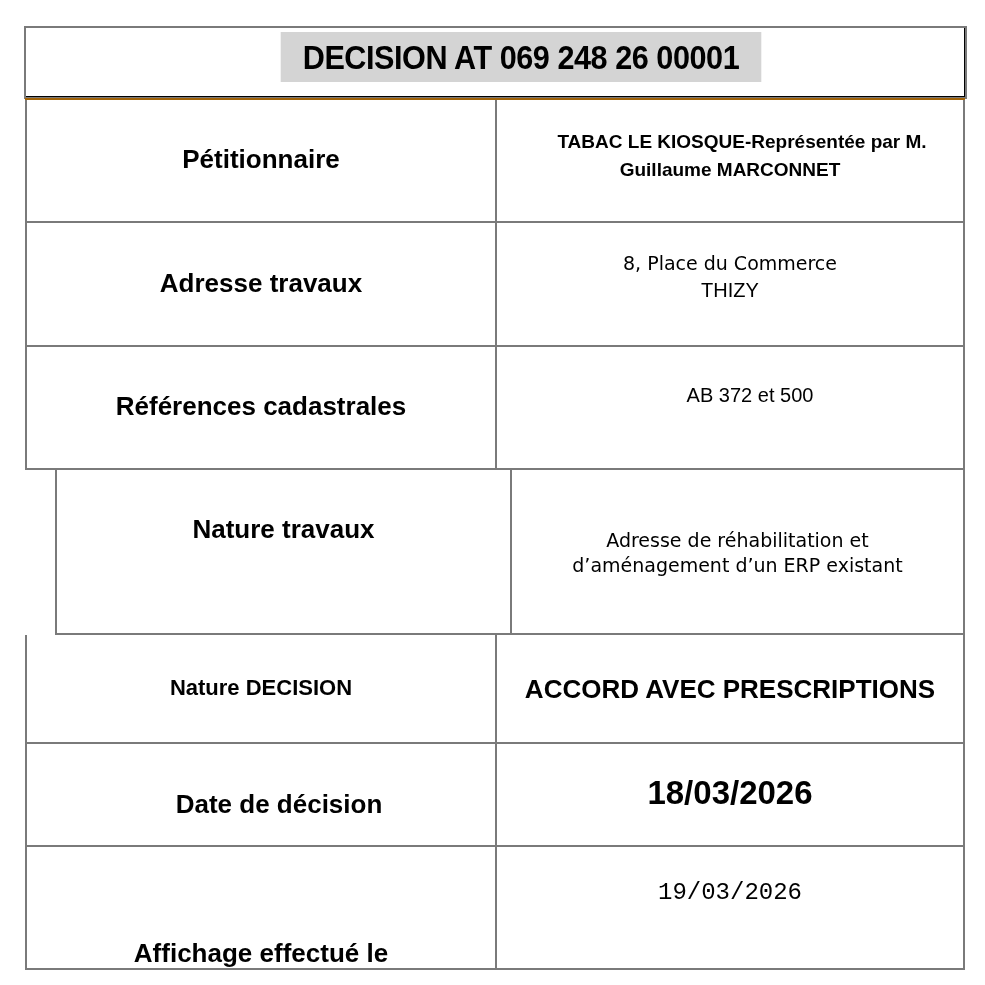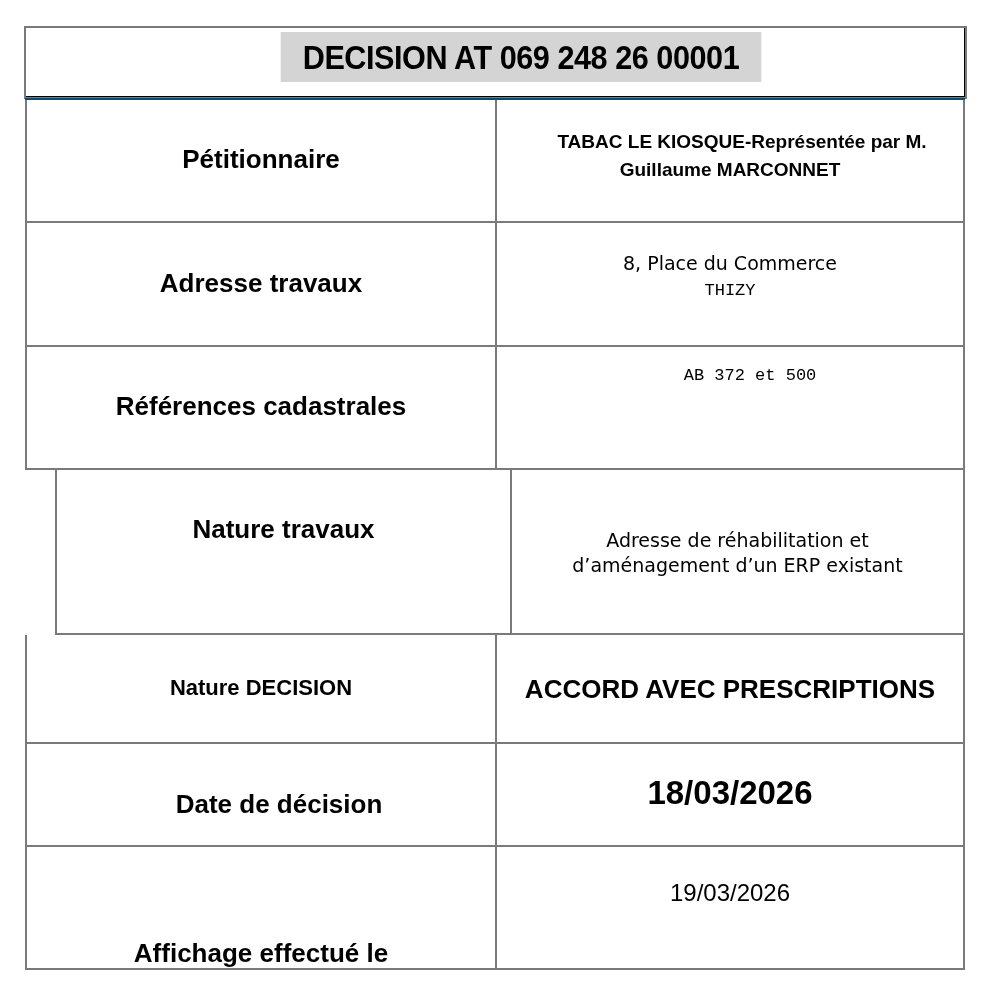--- a/index.html
+++ b/index.html
@@ -46,21 +46,21 @@
       transform: scaleX(0.9);
       transform-origin: center;
       white-space: nowrap;
     }
     .grid {
       position: absolute;
       left: 25px;
       top: 98px;
       width: 940px;
       height: 870px;
-      border-top: 2px solid #0c4a6e;
+      border-top: 2px solid #a16207;
     }
     .row {
       position: absolute;
       left: 0;
       width: 940px;
       display: flex;
       box-sizing: border-box;
     }
     .cell {
       box-sizing: border-box;
@@ -81,24 +81,24 @@
     }
     .label.small { font-size: 22px; }
     .value {
       position: absolute;
       left: 0; right: 0;
       text-align: center;
       white-space: nowrap;
     }
     .v-bold { font-family: "Liberation Sans", sans-serif; font-weight: bold; font-size: 19px; line-height: 28px; }
     .v-dejavu { font-family: "DejaVu Sans", sans-serif; font-size: 19px; line-height: 25px; }
-    .v-calibri { font-family: Liberation Mono, monospace; font-size: 17px; line-height: 25px; }
+    .v-calibri { font-family: Liberation Sans, sans-serif; font-size: 20px; line-height: 25px; }
     .v-big { font-family: "Liberation Sans", sans-serif; font-weight: bold; font-size: 33px; }
     .v-big2 { font-family: "Liberation Sans", sans-serif; font-weight: bold; font-size: 26px; text-align: center; }
-    .v-date { font-family: Liberation Sans, sans-serif; font-size: 24px; }
+    .v-date { font-family: Liberation Mono, monospace; font-size: 24px; }
   </style>
 </head>
 <body>
 
 <div class="title-box">
   <div class="title-inner"></div>
   <div class="title-text">DECISION AT 069 248 26 00001</div>
 </div>
 
 <div class="grid">
@@ -121,21 +121,21 @@
       <div class="value v-dejavu" style="top:28px;">8, Place du Commerce</div>
       <div class="value v-calibri" style="top:55px;">THIZY</div>
     </div>
   </div>
 
   <div class="row" style="top:247px; height:123px;">
     <div class="cell left">
       <div class="label" style="top:44px;">Références cadastrales</div>
     </div>
     <div class="cell right">
-      <div class="value v-calibri" style="top:16px;padding-left:40px;">AB 372 et 500</div>
+      <div class="value v-calibri" style="top:36px;padding-left:40px;">AB 372 et 500</div>
     </div>
   </div>
 
   <div class="row" style="top:370px; height:165px;padding-left:30px;">
     <div class="cell left">
       <div class="label" style="top:44px;">Nature travaux</div>
     </div>
     <div class="cell right">
       <div class="value v-dejavu" style="top:58px;">Adresse de réhabilitation et</div>
       <div class="value v-dejavu" style="top:83px;">d’aménagement d’un ERP existant</div>

